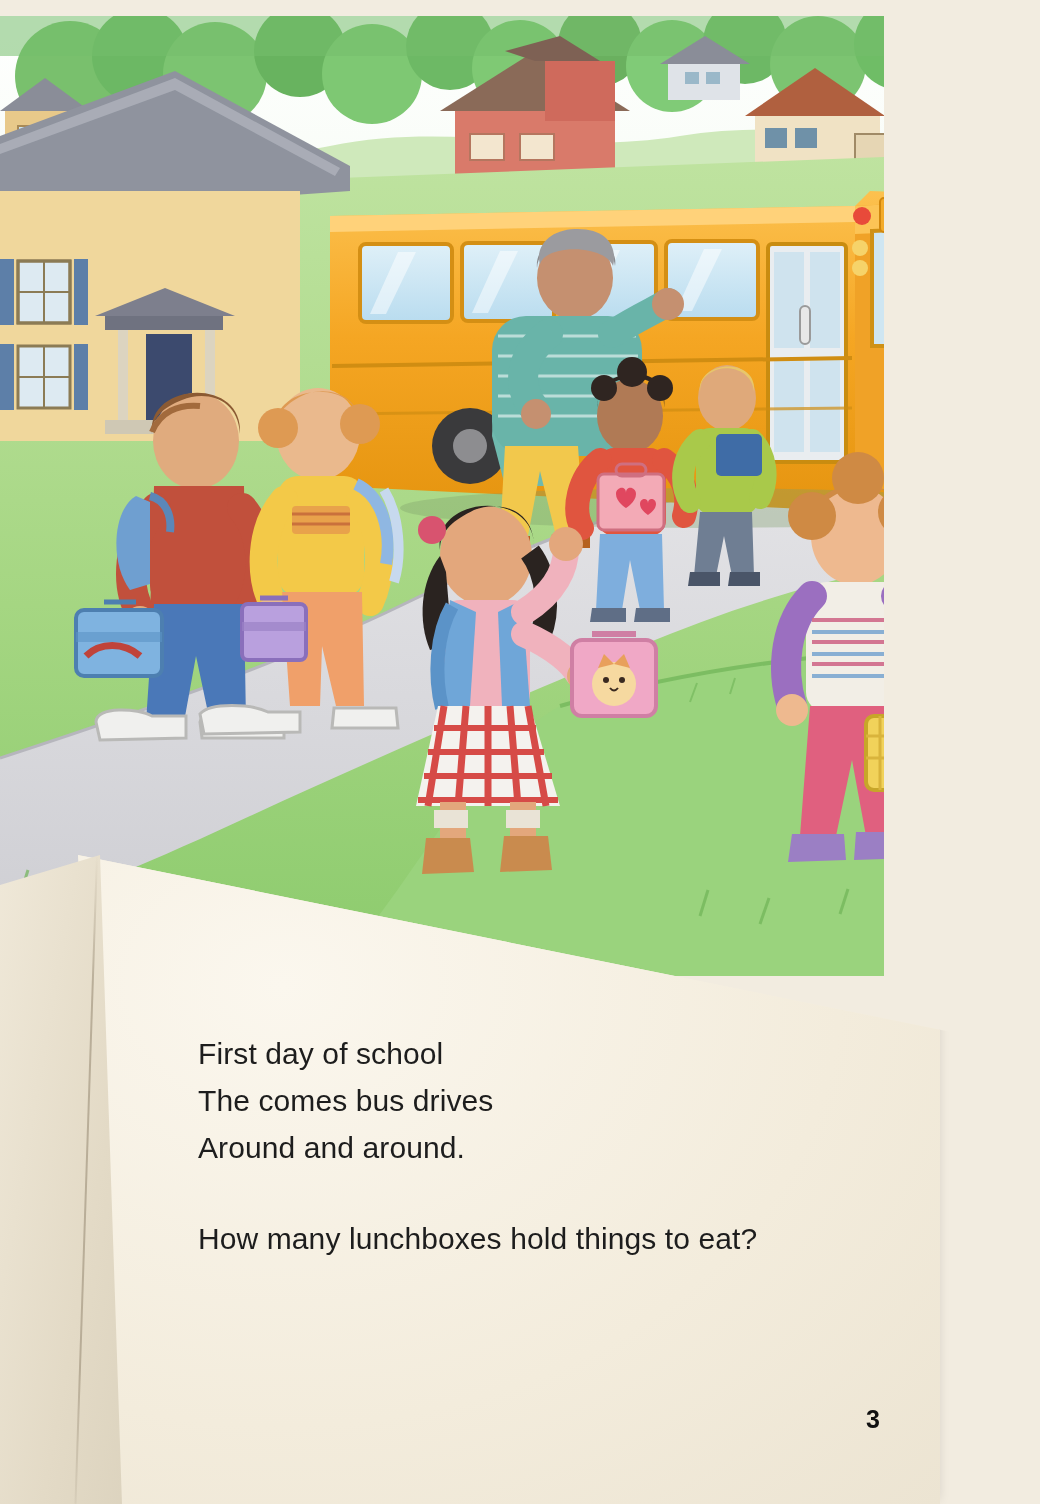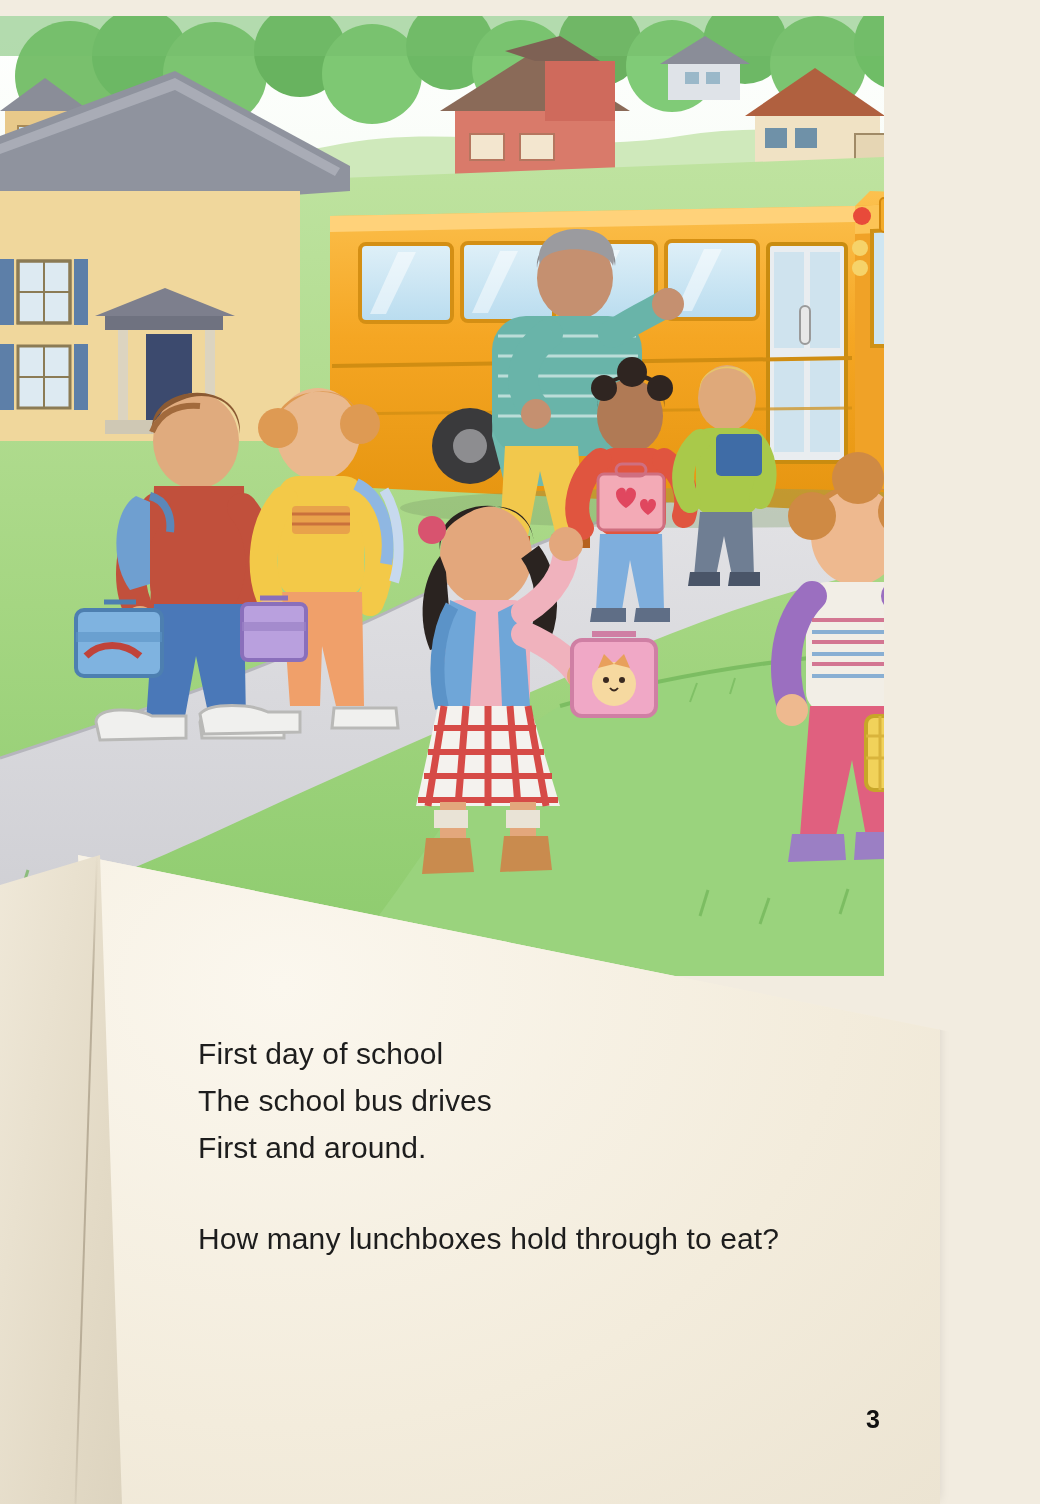--- a/index.html
+++ b/index.html
@@ -470,25 +470,25 @@
       </g>
     </svg>
   </div>
 
   <div id="text-page">
     <div id="text-page-inner"></div>
 
     <div id="poem">
       <div class="stanza">
         <div class="poem-line">First day of school</div>
-        <div class="poem-line">The school bus drives</div>
-        <div class="poem-line">First and around.</div>
+        <div class="poem-line">The comes bus drives</div>
+        <div class="poem-line">Around and around.</div>
       </div>
       <div class="stanza">
-        <div class="poem-line">How many lunchboxes hold through to eat?</div>
+        <div class="poem-line">How many lunchboxes hold things to eat?</div>
       </div>
     </div>
 
     <div id="page-number">3</div>
   </div>
 
   <div id="page-gutter"></div>
   <div id="page-fold-line"></div>
 
 </div>

